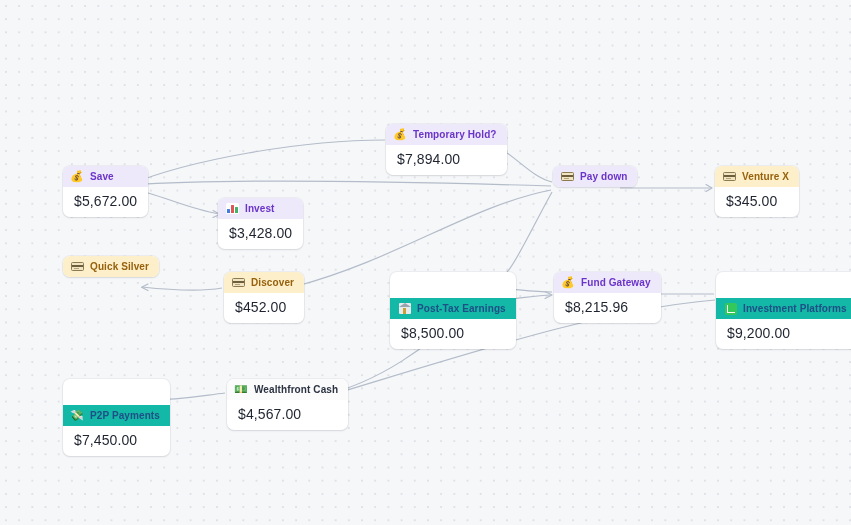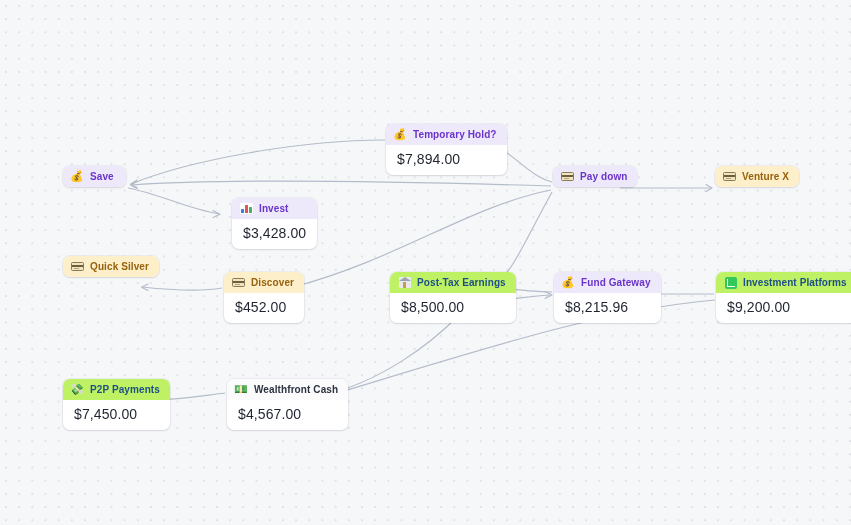--- a/index.html
+++ b/index.html
@@ -79,21 +79,21 @@
     font-size: 14px;
     color: #1f2430;
     white-space: nowrap;
     letter-spacing: 0.1px;
   }
   
   .theme-purple .node-head { background: #ede9fb; }
   .theme-purple .node-title { color: #6b34c9; }
   .theme-amber  .node-head { background: #fcefc9; }
   .theme-amber  .node-title { color: #97610d; }
-  .theme-blue   .node-head { background: #bef264; }
+  .theme-blue   .node-head { background: #14b8a6; margin-top: 26px; }
   .theme-blue   .node-title { color: #1e4f86; }
   .theme-plain  .node-head { background: #fbfbfc; }
   .theme-plain  .node-title { color: #2b3240; }
 
   
   .card-glyph {
     width: 13px;
     height: 9px;
     border-radius: 1.5px;
     background: #f0e4c2;
@@ -237,38 +237,40 @@
           <span class="node-ico">💰</span>
           <span class="node-title">Temporary Hold?</span>
         </div>
         <div class="node-body">$7,894.00</div>
       </div>
       <div class="node theme-purple" style="left: 63px; top: 166px; min-width: 63px;">
         <div class="node-head">
           <span class="node-ico">💰</span>
           <span class="node-title">Save</span>
         </div>
+        <div class="node-body">$5,672.00</div>
       </div>
       <div class="node theme-purple" style="left: 553px; top: 166px; min-width: 65px;">
         <div class="node-head">
           <span class="node-ico">
             <span class="card-glyph"></span>
           </span>
           <span class="node-title">Pay down</span>
         </div>
       </div>
       <div class="node theme-amber" style="left: 715px; top: 166px; min-width: 67px;">
         <div class="node-head">
           <span class="node-ico">
             <span class="card-glyph"></span>
           </span>
           <span class="node-title">Venture X</span>
         </div>
-      </div>
-      <div class="node theme-purple" style="left: 232px; top: 198px; min-width: 58px;">
+        <div class="node-body">$345.00</div>
+      </div>
+      <div class="node theme-purple" style="left: 218px; top: 198px; min-width: 58px;">
         <div class="node-head">
           <span class="node-ico">
             <span class="bars-glyph">
               <i></i>
               <i></i>
               <i></i>
             </span>
           </span>
           <span class="node-title">Invest</span>
         </div>

